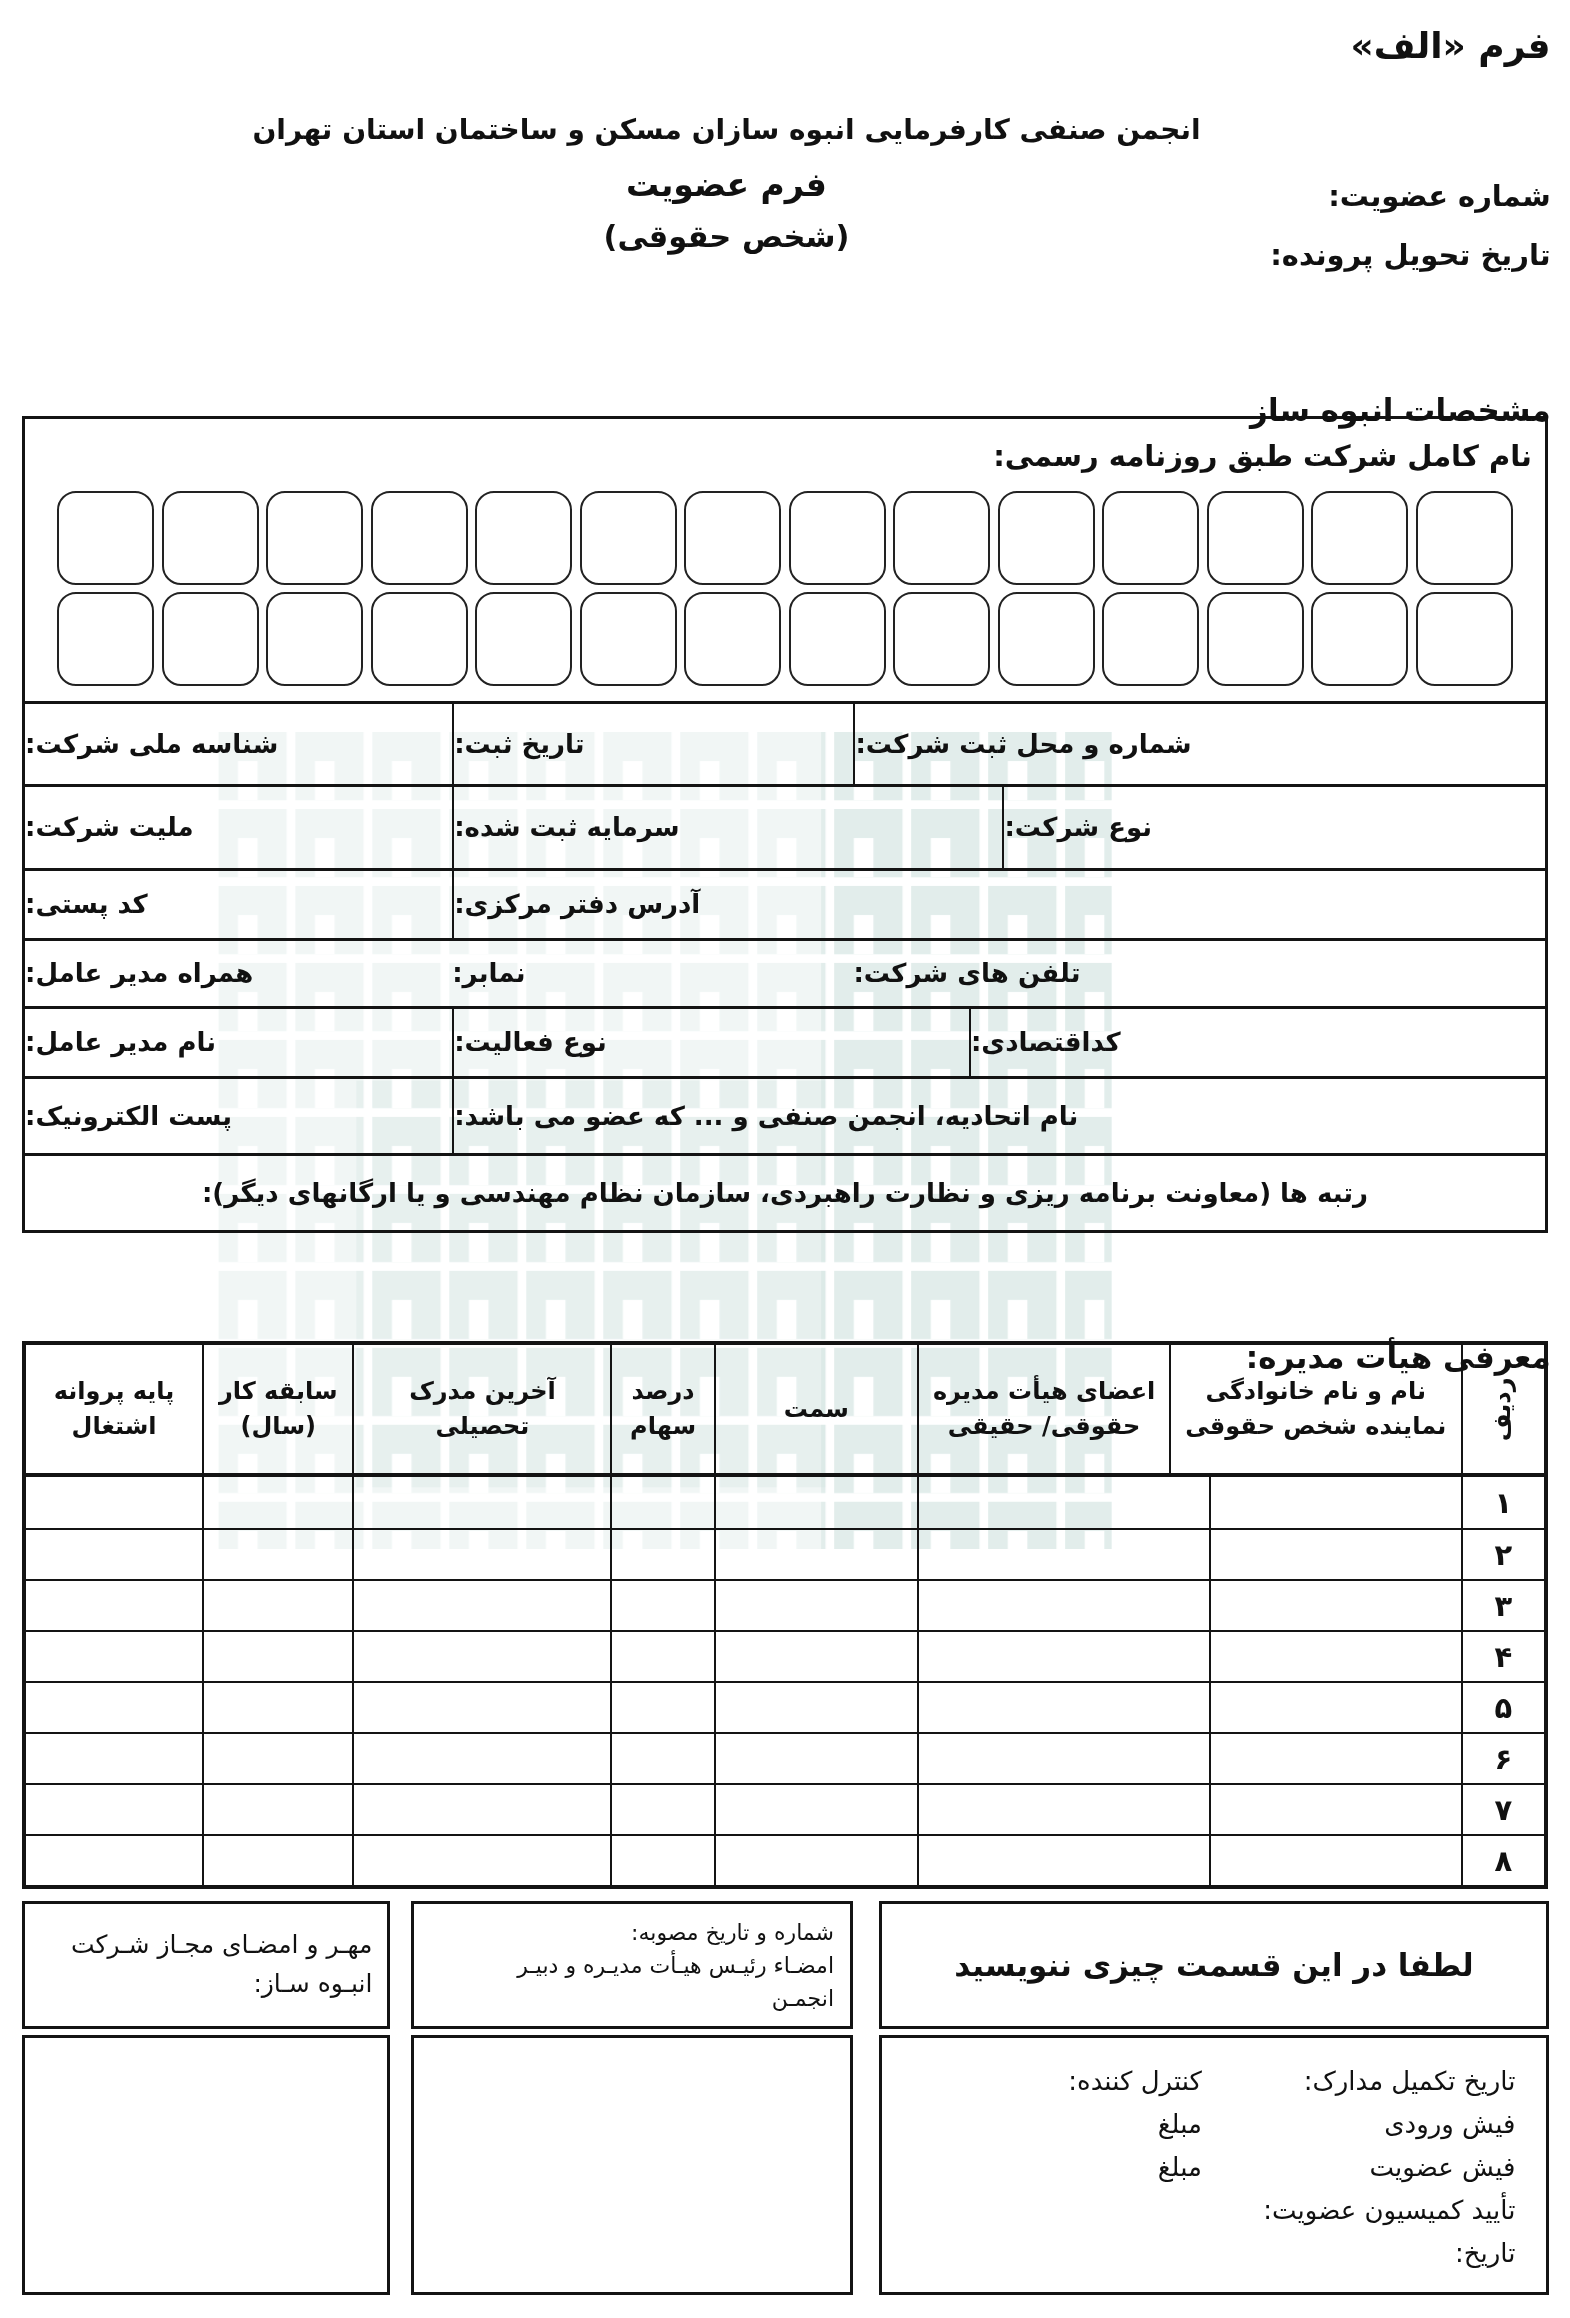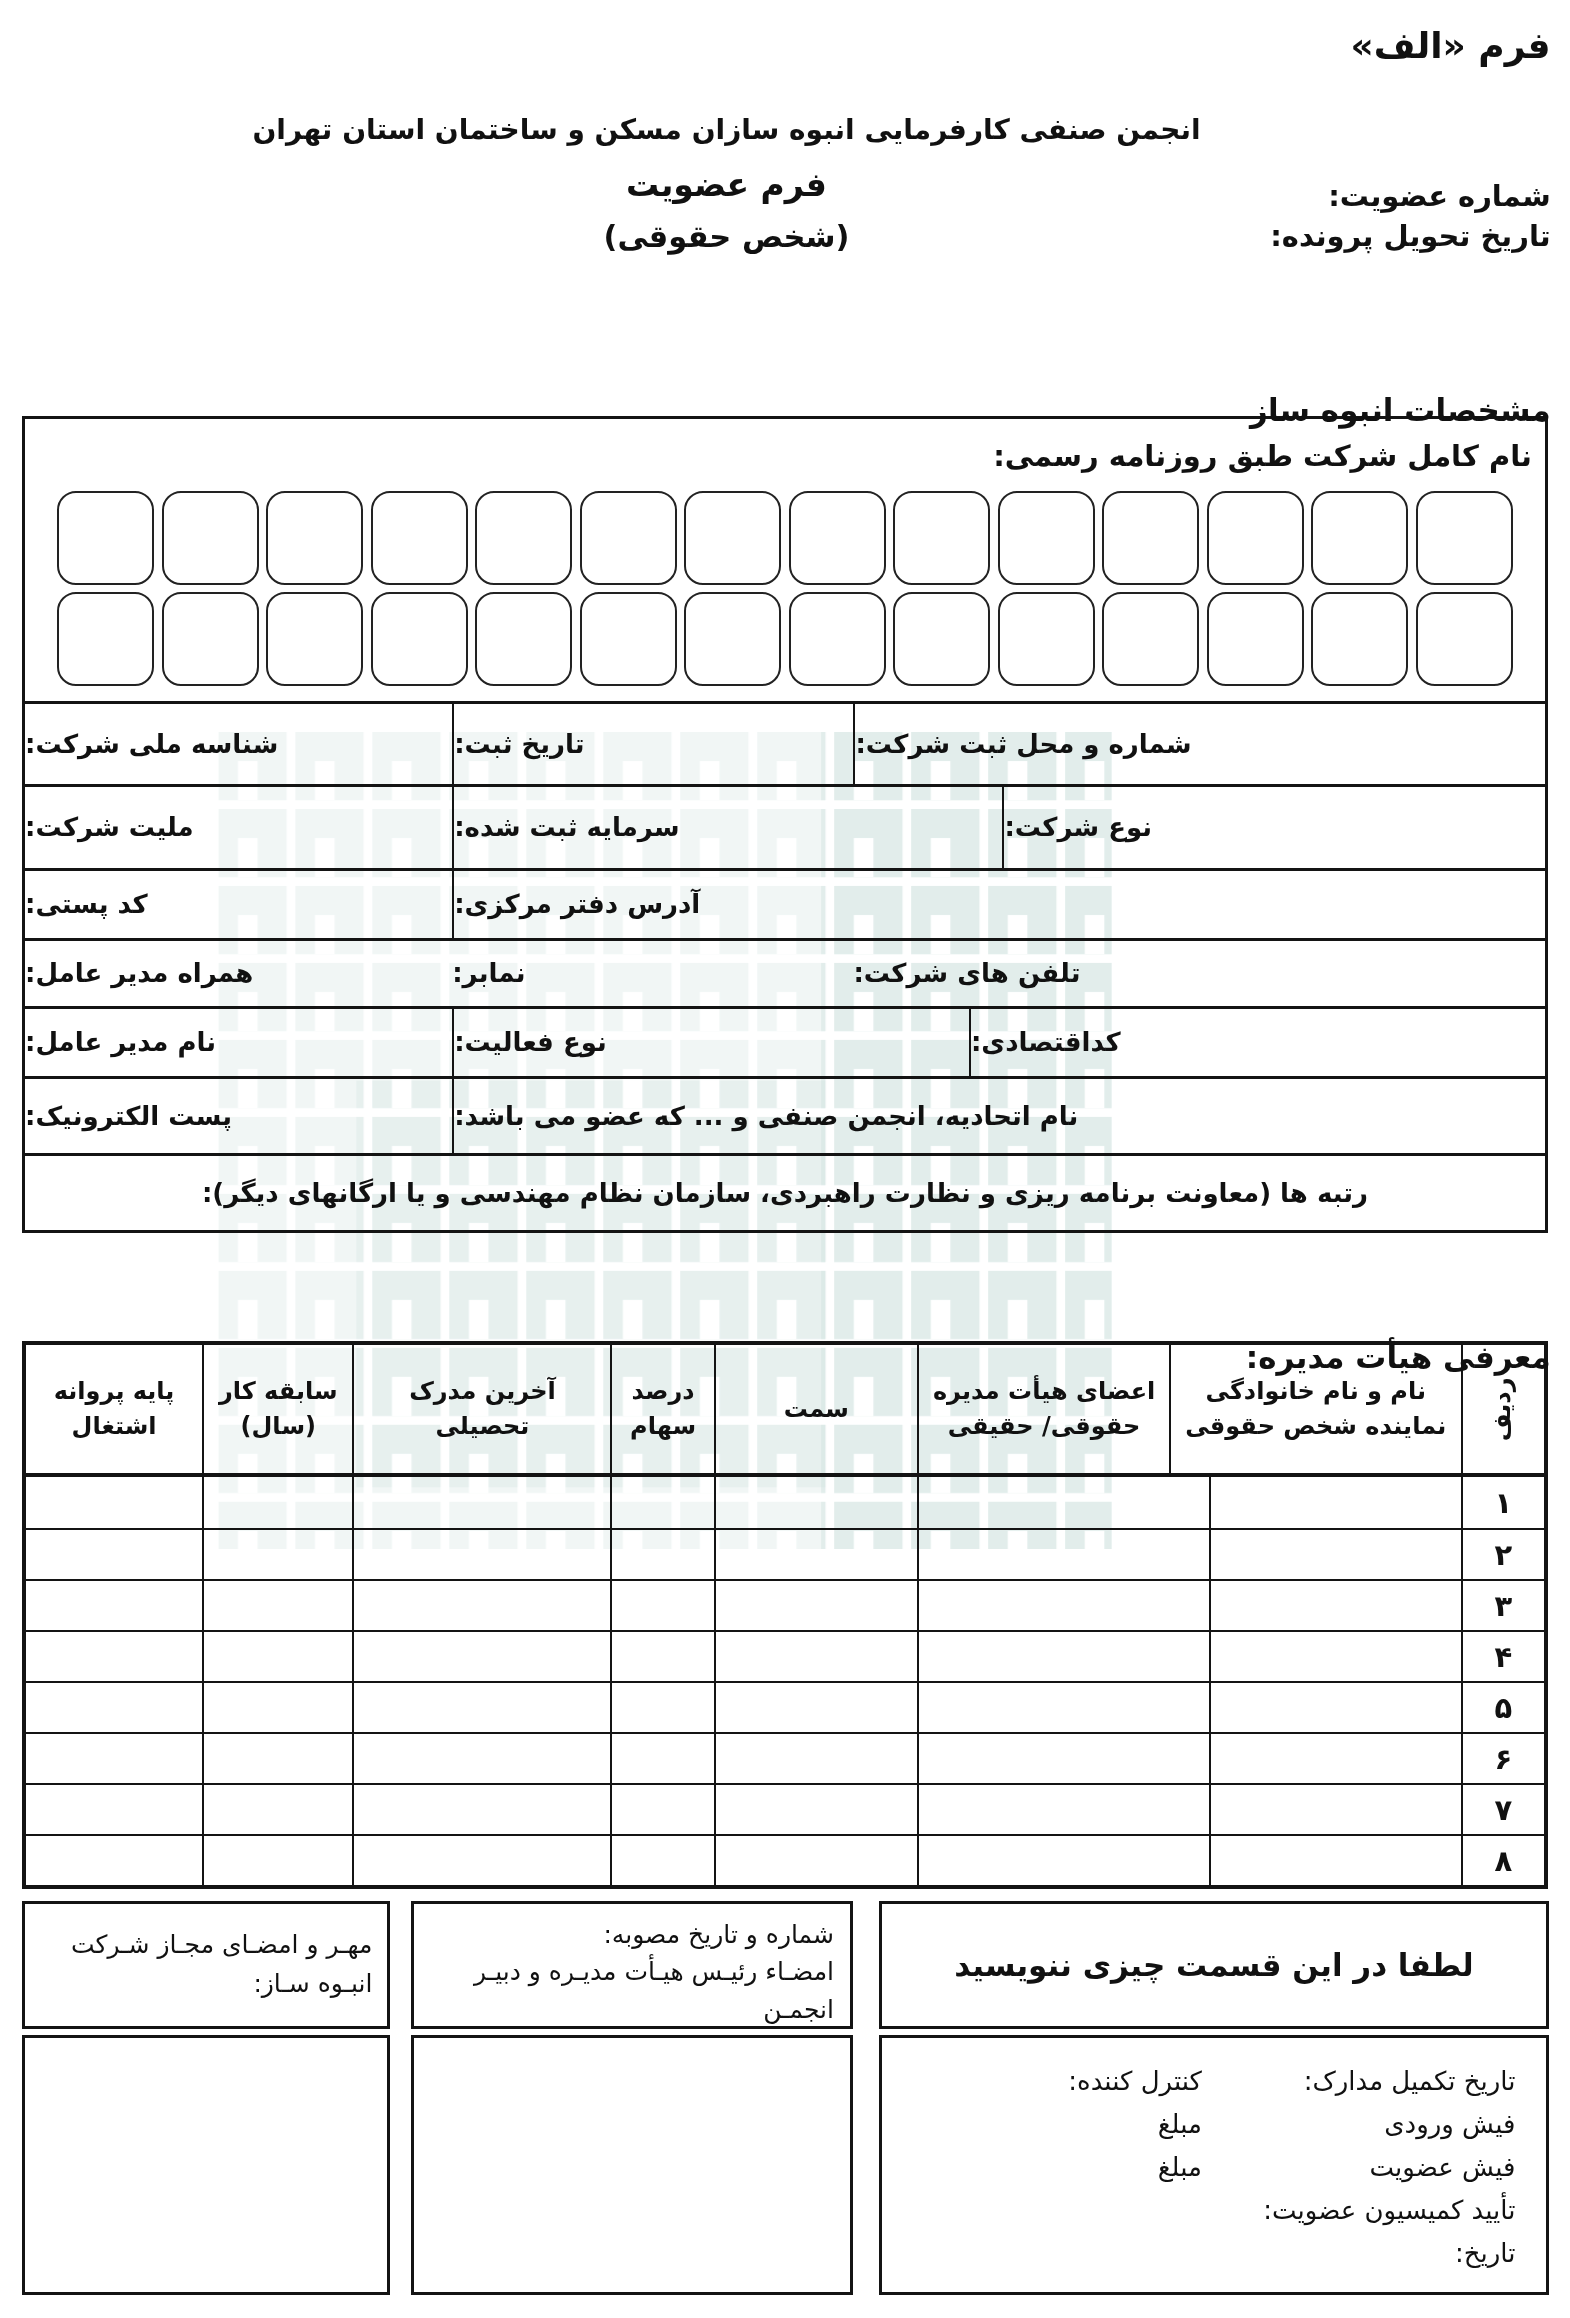--- a/index.html
+++ b/index.html
@@ -26,21 +26,21 @@
     border:1.5px solid #2a2a2a;border-radius:23px;background:#fff;
     display:flex;flex-direction:column;align-items:center;justify-content:center;
     color:var(--photo);font-size:21px;font-weight:700;line-height:2.1;z-index:2;text-align:center;
   }
   .center-head{position:absolute;top:113px;left:247px;width:959px;text-align:center;z-index:2;}
   .center-head .assoc{font-size:28px;font-weight:700;letter-spacing:-0.7px;}
   .center-head .ftitle{font-size:33px;font-weight:700;margin-top:19px;}
   .center-head .fsub{font-size:30.5px;font-weight:700;margin-top:15px;}
   .meta-label{position:absolute;right:20.3px;font-size:29px;font-weight:700;z-index:2;}
   .meta-1{top:179px;}
-  .meta-2{top:219px;}
+  .meta-2{top:238px;}
 
   
   .sec-head{position:absolute;right:20.3px;font-size:31px;font-weight:700;z-index:2;margin-top:35px;}
   .sec-1{top:357px;}
   .sec-2{top:1304px;}
 
   
   .builder-box{
     position:absolute;top:416px;left:22px;width:1526px;
     border:3.6px solid var(--border);z-index:1;background:transparent;
@@ -79,21 +79,21 @@
   .b-head{border:3.6px solid var(--border);height:128px;background:#fff;}
   .b-body{border:3.6px solid var(--border);height:260px;margin-top:5.8px;background:#fff;}
   .b-right{right:0;width:670px;top:0;}
   .b-mid{right:696px;width:442px;top:0;}
   .b-left{left:0;width:368px;top:0;}
   .b-right .b-head{display:flex;align-items:center;justify-content:center;font-size:31px;font-weight:700;}
   .office-fields{padding:22px 30.5px 0;}
   .nw-row{display:flex;height:43px;align-items:center;font-size:26px;font-weight:400;}
   .nw-r{flex:0 0 52%;text-align:right;}
   .nw-l{flex:1 1 auto;text-align:right;}
-  .b-mid .b-head{padding:11.6px 16px;font-size:25px;line-height:1.5;text-align:right;font-weight:400;}
+  .b-mid .b-head{padding:11.6px 16px;font-size:22px;line-height:1.5;text-align:right;font-weight:400;}
   .b-left .b-head{padding:22px 14.5px;font-size:25px;line-height:1.55;text-align:right;font-weight:400;}
 </style>
 </head>
 <body>
 
 <div class="page">
 
   <svg class="watermark" width="894" height="817" viewBox="0 0 1230 1125" xmlns="http://www.w3.org/2000/svg">
     <defs>
       <pattern id="wm" width="106" height="106" patternUnits="userSpaceOnUse">

